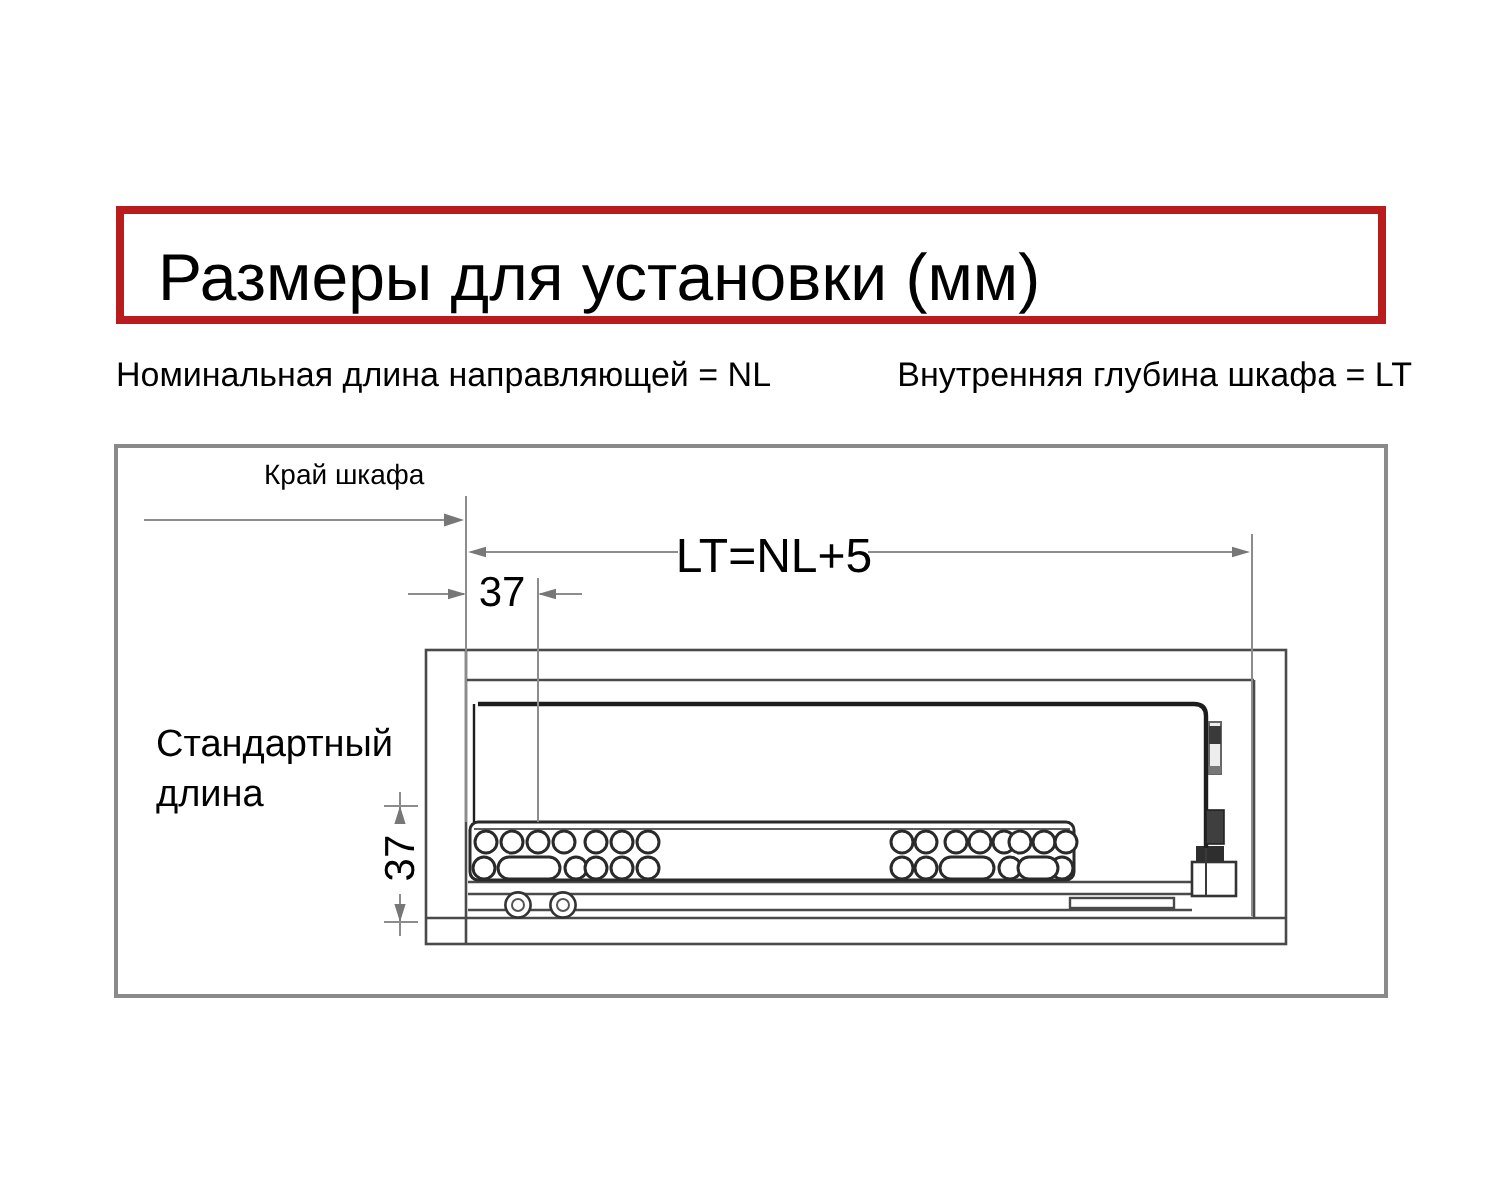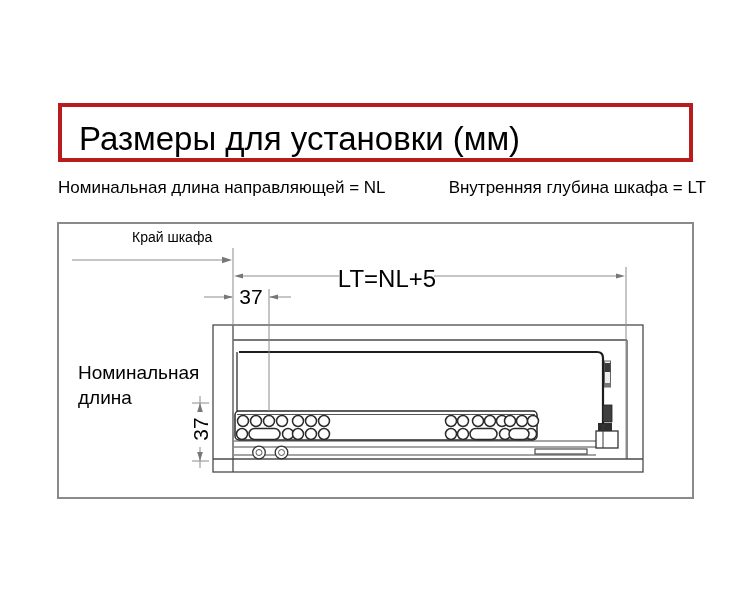--- a/index.html
+++ b/index.html
@@ -142,18 +142,18 @@
       <polygon points="269,297 278,294.4 278,299.6"></polygon>
       <polygon points="200,403 197.2,412 202.8,412"></polygon>
       <polygon points="200,461 197.2,452 202.8,452"></polygon>
     </g>
   </svg>
 
   <div class="lbl lbl-edge">Край шкафа</div>
   <div class="lbl lbl-lt">LT=NL+5</div>
   <div class="lbl lbl-37h">37</div>
   <div class="lbl lbl-drawer">
-    <div>Номинальная</div>
+    <div>Стандартный</div>
     <div>длина</div>
   </div>
   <div class="lbl lbl-37v">37</div>
 
 </div>
 
 </body></html>

